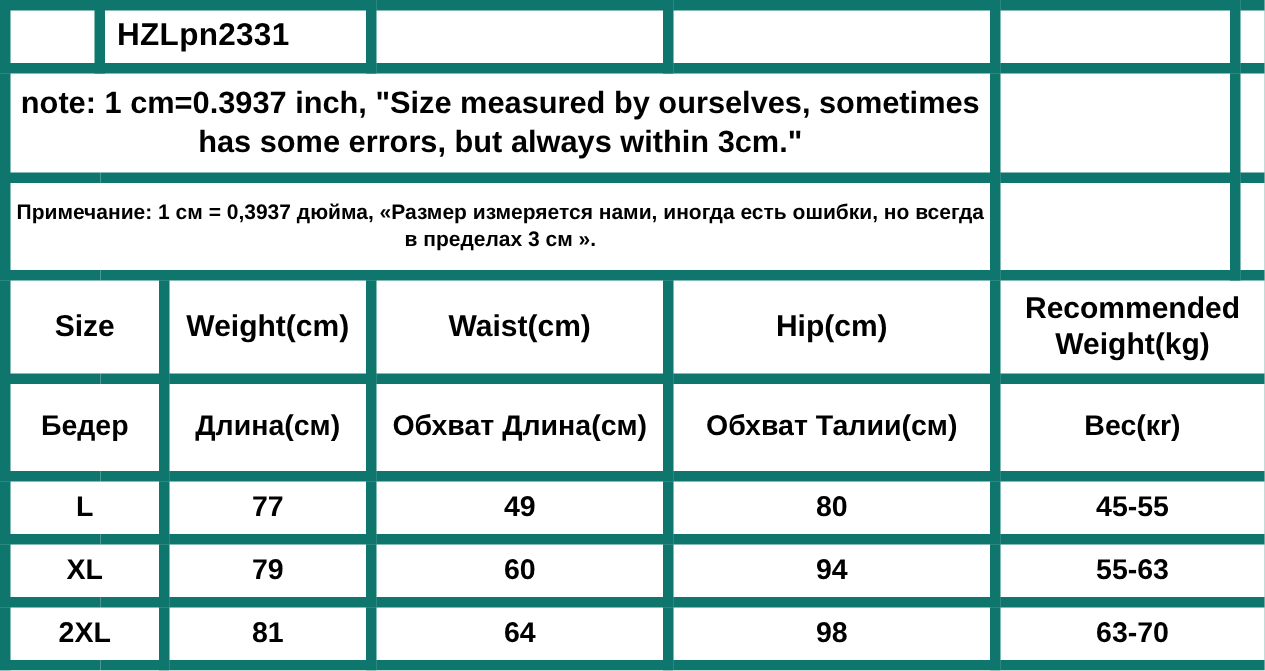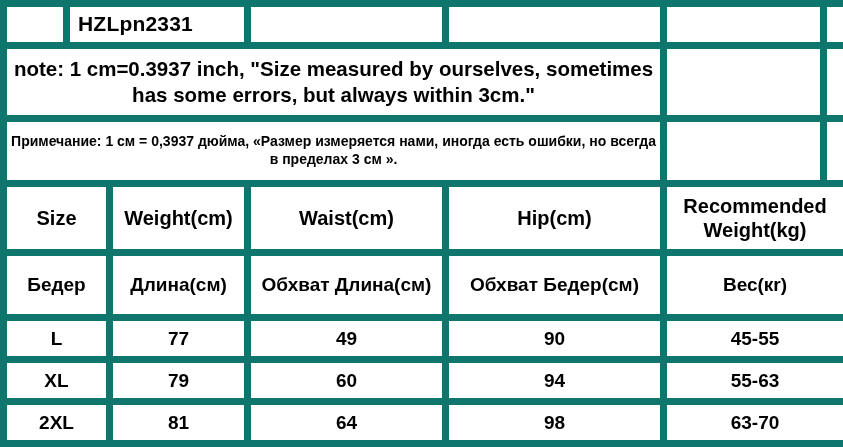--- a/index.html
+++ b/index.html
@@ -120,29 +120,29 @@
         <td class="hdr" colspan="2">Size</td>
         <td class="hdr">Weight(cm)</td>
         <td class="hdr">Waist(cm)</td>
         <td class="hdr">Hip(cm)</td>
         <td class="hdr" colspan="2">Recommended Weight(kg)</td>
       </tr>
       <tr class="r-hdr-ru">
         <td class="hdr-ru" colspan="2">Бедер</td>
         <td class="hdr-ru">Длина(см)</td>
         <td class="hdr-ru">Обхват Длина(см)</td>
-        <td class="hdr-ru">Обхват Бедер(см)</td>
+        <td class="hdr-ru">Обхват Талии(см)</td>
         <td class="hdr-ru" colspan="2">Вес(кr)</td>
       </tr>
 
       <tr class="r-data">
         <td class="cellval" colspan="2">L</td>
         <td class="cellval">77</td>
         <td class="cellval">49</td>
-        <td class="cellval">90</td>
+        <td class="cellval">80</td>
         <td class="cellval" colspan="2">45-55</td>
       </tr>
       <tr class="r-data">
         <td class="cellval" colspan="2">XL</td>
         <td class="cellval">79</td>
         <td class="cellval">60</td>
         <td class="cellval">94</td>
         <td class="cellval" colspan="2">55-63</td>
       </tr>
       <tr class="r-data">

